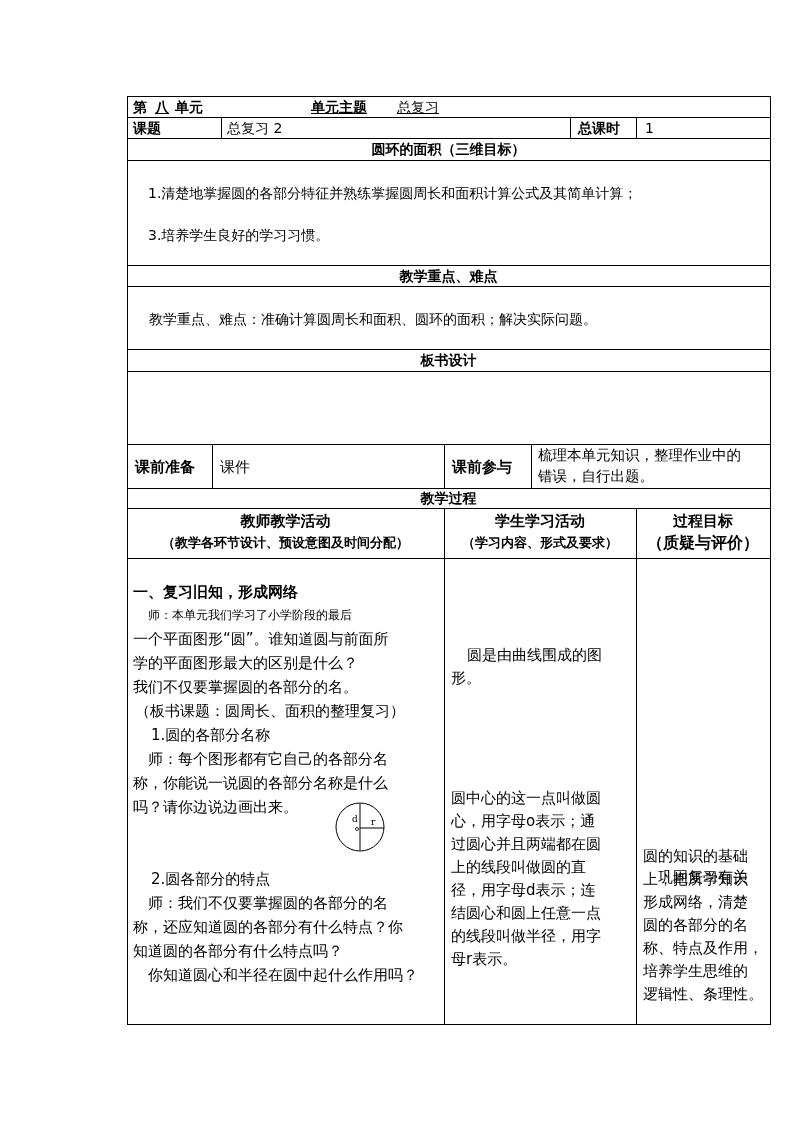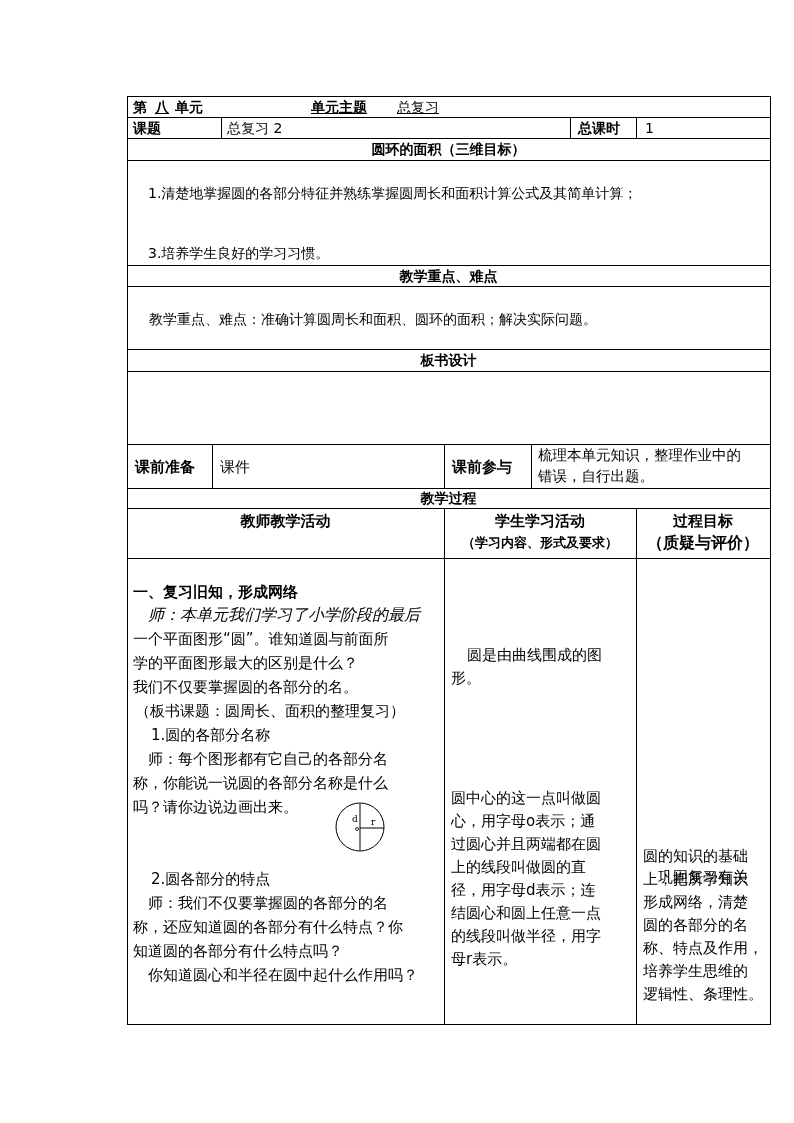--- a/index.html
+++ b/index.html
@@ -55,44 +55,45 @@
   <span class="t b u" style="left:311px;top:99px;">单元主题</span>
   <span class="t u" style="left:367px;top:99px;padding:0 25px 0 30px;">总复习</span>
 
   <span class="t b" style="left:133px;top:120px;">课题</span>
   <span class="t" style="left:227px;top:120px;">总复习 2</span>
   <span class="t b" style="left:578px;top:120px;">总课时</span>
   <span class="t" style="left:645px;top:120px;">1</span>
 
   <div class="sect" style="top:141px;">圆环的面积（三维目标）</div>
   <span class="t" style="left:148px;top:185px;">1.清楚地掌握圆的各部分特征并熟练掌握圆周长和面积计算公式及其简单计算；</span>
-  <span class="t" style="left:148px;top:245px;">3.培养学生良好的学习习惯。</span>
+  <span class="t" style="left:148px;top:227px;">3.培养学生良好的学习习惯。</span>
 
   <div class="sect" style="top:268px;">教学重点、难点</div>
   <span class="t" style="left:149px;top:311px;">教学重点、难点：准确计算圆周长和面积、圆环的面积；解决实际问题。</span>
 
   <div class="sect" style="top:352px;">板书设计</div>
   <div class="cell" style="left:128px;top:372px;width:642px;height:72px;"></div>
 
   <span class="t b" style="left:135px;top:459px;font-size:15px;">课前准备</span>
   <span class="t" style="left:220px;top:459px;font-size:15px;">课件</span>
   <span class="t b" style="left:452px;top:459px;font-size:15px;">课前参与</span>
   <span class="t" style="left:538px;top:447px;font-size:14.5px;">梳理本单元知识，整理作业中的</span>
   <span class="t" style="left:538px;top:468px;font-size:14.5px;">错误，自行出题。</span>
 
   <div class="sect" style="top:490px;">教学过程</div>
 
   <div class="t b" style="left:127px;width:317px;text-align:center;top:513px;font-size:15px;">教师教学活动</div>
+  <div class="t b" style="left:127px;width:317px;text-align:center;top:535px;font-size:13px;">（教学各环节设计、预设意图及时间分配）</div>
   <div class="t b" style="left:444px;width:192px;text-align:center;top:513px;font-size:15px;">学生学习活动</div>
   <div class="t b" style="left:444px;width:192px;text-align:center;top:535px;font-size:13px;">（学习内容、形式及要求）</div>
   <div class="t b" style="left:636px;width:134px;text-align:center;top:513px;font-size:15px;">过程目标</div>
   <div class="t b" style="left:636px;width:134px;text-align:center;top:535px;font-size:16px;">（质疑与评价）</div>
 
   <span class="t b" style="left:133px;top:584px;font-size:15px;">一、复习旧知，形成网络</span>
-  <span class="t" style="left:148px;top:607px;font-size:16px;font-style:italic;">师：本单元我们学习了小学阶段的最后</span>
+  <span class="t" style="left:148px;top:607px;font-size:12px;">师：本单元我们学习了小学阶段的最后</span>
   <span class="t" style="left:133px;top:631px;font-size:15px;">一个平面图形“圆”。谁知道圆与前面所</span>
   <span class="t" style="left:133px;top:655px;font-size:15px;">学的平面图形最大的区别是什么？</span>
   <span class="t" style="left:133px;top:679px;font-size:15px;">我们不仅要掌握圆的各部分的名。</span>
   <span class="t" style="left:135px;top:703px;font-size:15px;">（板书课题：圆周长、面积的整理复习）</span>
   <span class="t" style="left:151px;top:727px;font-size:15px;">1.圆的各部分名称</span>
   <span class="t" style="left:148px;top:751px;font-size:15px;">师：每个图形都有它自己的各部分名</span>
   <span class="t" style="left:133px;top:775px;font-size:15px;">称，你能说一说圆的各部分名称是什么</span>
   <span class="t" style="left:133px;top:799px;font-size:15px;">吗？请你边说边画出来。</span>
 
   <svg class="circ" width="60" height="56" style="left:332px;top:799px;" viewBox="0 0 60 56">

